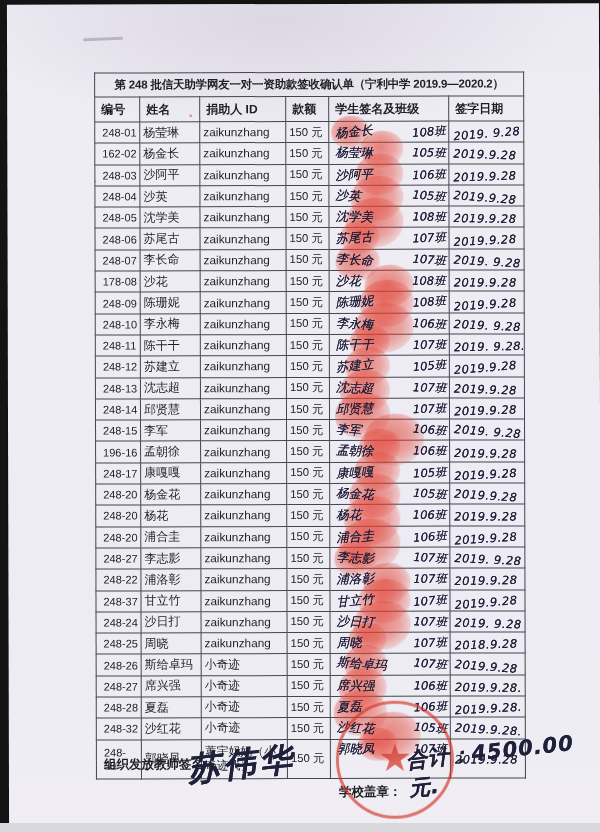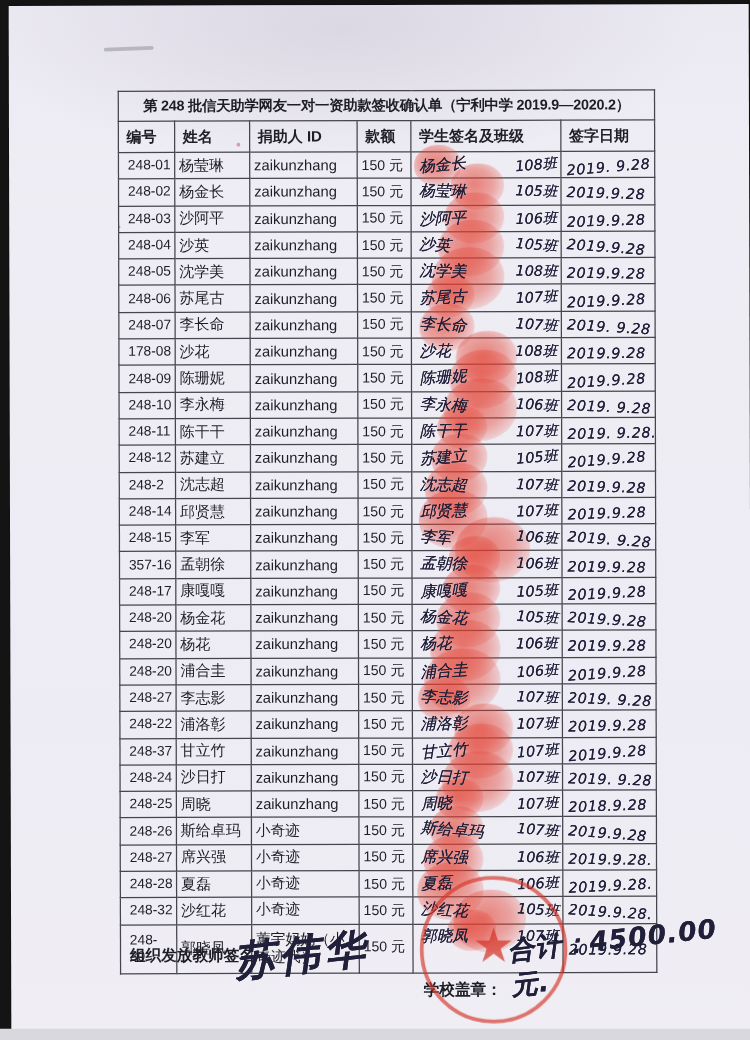--- a/index.html
+++ b/index.html
@@ -105,21 +105,21 @@
       <td class="c-sig">
         <span class="fingerprint" style="width: 38px; height: 32.68px; left: 2px; top: -6px;"></span>
         <span class="hw sig-name" style="transform: rotate(-4.5deg);">杨金长</span>
         <span class="hw sig-class" style="transform: rotate(-4.5deg);">108班</span>
       </td>
       <td class="c-date">
         <span class="hw hw-date" style="transform: rotate(-4.5deg);">2019. 9.28</span>
       </td>
     </tr>
           <tr>
-      <td class="c-id">248-02</td>
+      <td class="c-id">162-02</td>
       <td class="c-name">杨金长</td>
       <td class="c-donor">zaikunzhang</td>
       <td class="c-amt">150 元</td>
       <td class="c-sig">
         <span class="fingerprint" style="width: 43px; height: 36.98px; left: 31px; top: -12px;"></span>
         <span class="hw sig-name" style="transform: rotate(1.8deg);">杨莹琳</span>
         <span class="hw sig-class" style="transform: rotate(1.8deg);">105班</span>
       </td>
       <td class="c-date">
         <span class="hw hw-date" style="transform: rotate(1.8deg);">2019.9.28</span>
@@ -259,21 +259,21 @@
       <td class="c-sig">
         <span class="fingerprint" style="width: 45px; height: 38.7px; left: 15px; top: -9px;"></span>
         <span class="hw sig-name" style="transform: rotate(-4.5deg);">苏建立</span>
         <span class="hw sig-class" style="transform: rotate(-4.5deg);">105班</span>
       </td>
       <td class="c-date">
         <span class="hw hw-date" style="transform: rotate(-4.5deg);">2019.9.28</span>
       </td>
     </tr>
           <tr>
-      <td class="c-id">248-2</td>
+      <td class="c-id">248-13</td>
       <td class="c-name">沈志超</td>
       <td class="c-donor">zaikunzhang</td>
       <td class="c-amt">150 元</td>
       <td class="c-sig">
         <span class="fingerprint" style="width: 50px; height: 43px; left: 10px; top: -8px;"></span>
         <span class="hw sig-name" style="transform: rotate(1.8deg);">沈志超</span>
         <span class="hw sig-class" style="transform: rotate(1.8deg);">107班</span>
       </td>
       <td class="c-date">
         <span class="hw hw-date" style="transform: rotate(1.8deg);">2019.9.28</span>
@@ -301,21 +301,21 @@
       <td class="c-sig">
         <span class="fingerprint" style="width: 60px; height: 51.6px; left: 34px; top: -6px;"></span>
         <span class="hw sig-name" style="transform: rotate(4.5deg);">李军</span>
         <span class="hw sig-class" style="transform: rotate(4.5deg);">106班</span>
       </td>
       <td class="c-date">
         <span class="hw hw-date" style="transform: rotate(4.5deg);">2019. 9.28</span>
       </td>
     </tr>
           <tr>
-      <td class="c-id">357-16</td>
+      <td class="c-id">196-16</td>
       <td class="c-name">孟朝徐</td>
       <td class="c-donor">zaikunzhang</td>
       <td class="c-amt">150 元</td>
       <td class="c-sig">
         <span class="fingerprint" style="width: 41px; height: 35.26px; left: 29px; top: -12px;"></span>
         <span class="hw sig-name" style="transform: rotate(0.9deg);">孟朝徐</span>
         <span class="hw sig-class" style="transform: rotate(0.9deg);">106班</span>
       </td>
       <td class="c-date">
         <span class="hw hw-date" style="transform: rotate(0.9deg);">2019.9.28</span>

